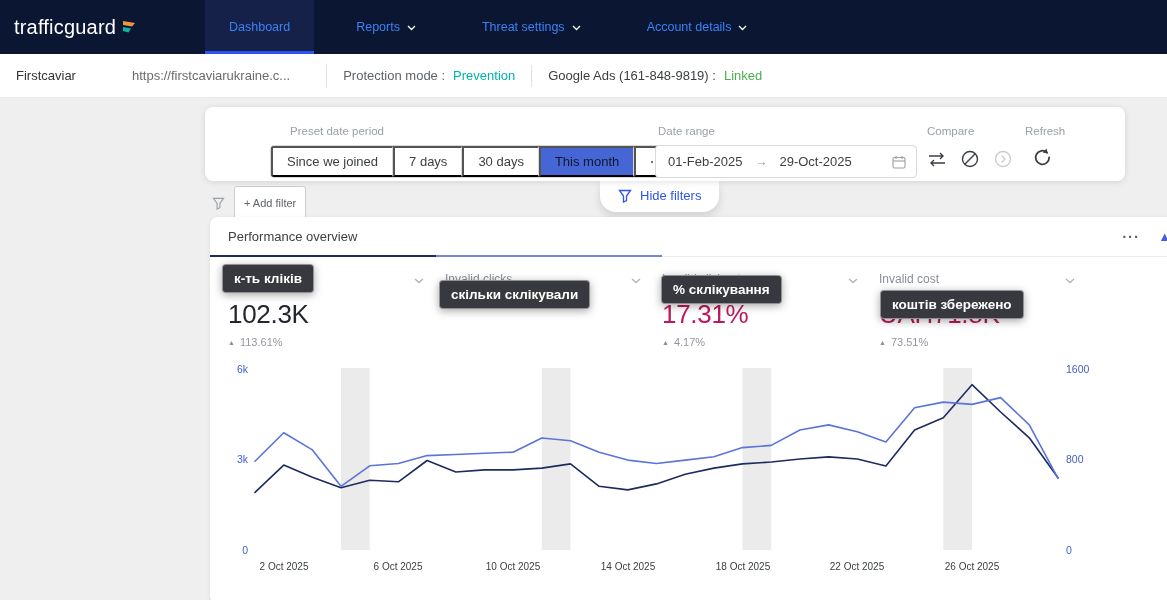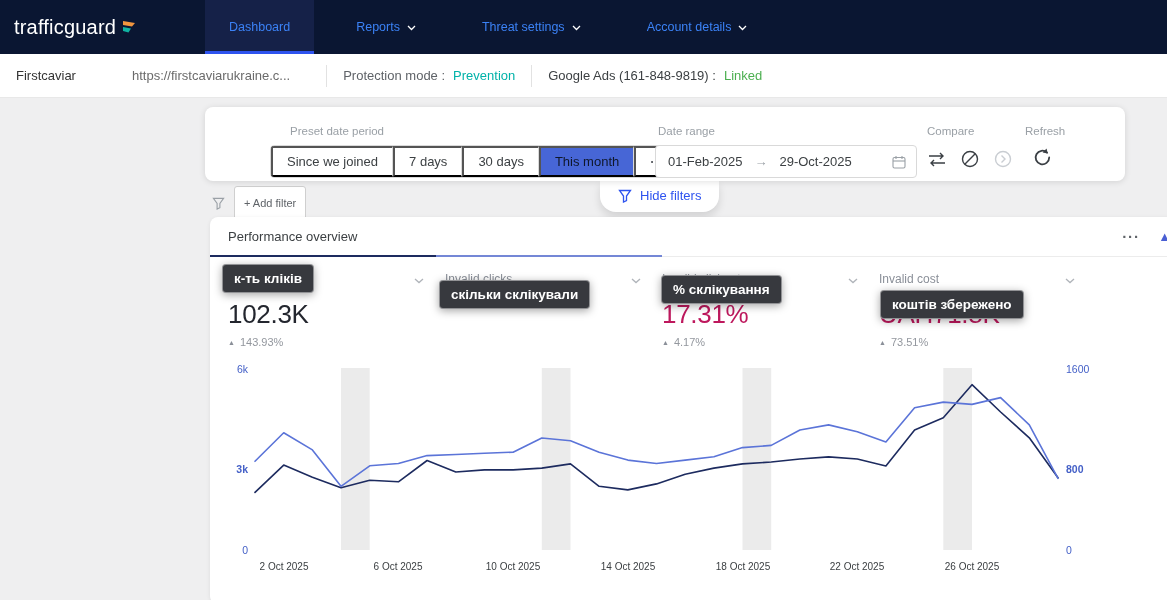--- a/index.html
+++ b/index.html
@@ -76,21 +76,21 @@
   .metric:nth-child(4) .translate-tooltip { top:6px; left:1px;margin-top:13px; }
 
   
   .chart-area { position:relative; margin-top:20px; height:215px; }
   .plot { position:absolute; left:45px; top:0; width:803px; height:182px; }
   .plot svg { position:absolute; left:0; top:0; overflow:visible; }
   .y-left { position:absolute; left:6px; top:0; width:32px; height:182px; }
   .y-left span { position:absolute; right:0; font-size:10.5px; color:#4460c7; }
   .y-right { position:absolute; left:856px; top:0; width:36px; height:182px; }
   .y-right span { position:absolute; left:0; font-size:10.5px; color:#4460c7; }
-  .yt-top { top:-5px; } .yt-mid { top:95px;font-weight:bold; } .yt-bot { top:176px; }
+  .yt-top { top:-5px; } .yt-mid { top:85px; } .yt-bot { top:176px; }
   .x-label { position:absolute; top:193px; transform:translateX(-50%); font-size:10px; color:#3c4043; white-space:nowrap; }
 </style>
 </head>
 <body>
 
 <header class="navbar">
   <div class="logo">
     <span class="logo-text">trafficguard</span>
     <span style="display:flex;">
       <svg width="16" height="17" viewBox="0 0 16 17">
@@ -227,21 +227,21 @@
         <div class="metric-top">
           <span class="metric-label">Verified clicks</span>
           <span><svg width="10" height="6" viewBox="0 0 10 6">
                 <path d="M1 1l4 3.6L9 1" stroke="#b0b4ba" fill="none" stroke-width="1.3"></path>
               </svg></span>
         </div>
         <div class="translate-tooltip">к-ть кліків</div>
         <div class="metric-value">102.3K</div>
         <div class="metric-change">
           <span class="up-tri">▲</span>
-          <span>143.93%</span>
+          <span>113.61%</span>
         </div>
       </div>
 
       <div class="metric">
         <div class="metric-top">
           <span class="metric-label">Invalid clicks</span>
           <span><svg width="10" height="6" viewBox="0 0 10 6">
                 <path d="M1 1l4 3.6L9 1" stroke="#b0b4ba" fill="none" stroke-width="1.3"></path>
               </svg></span>
         </div>

